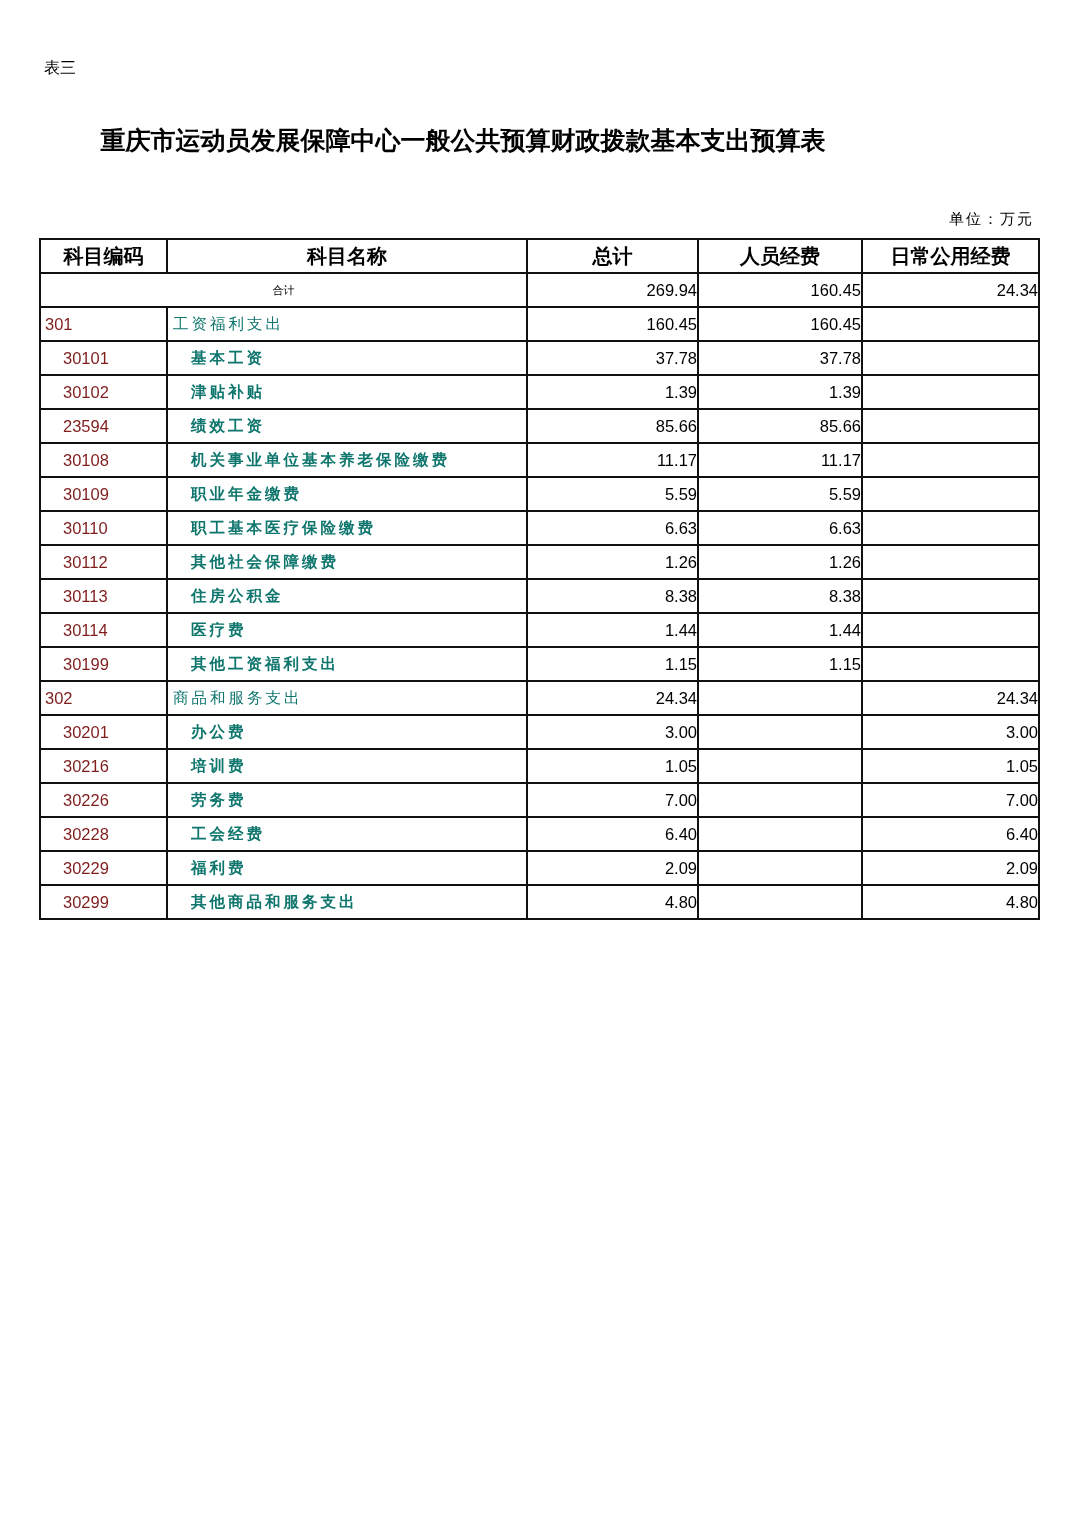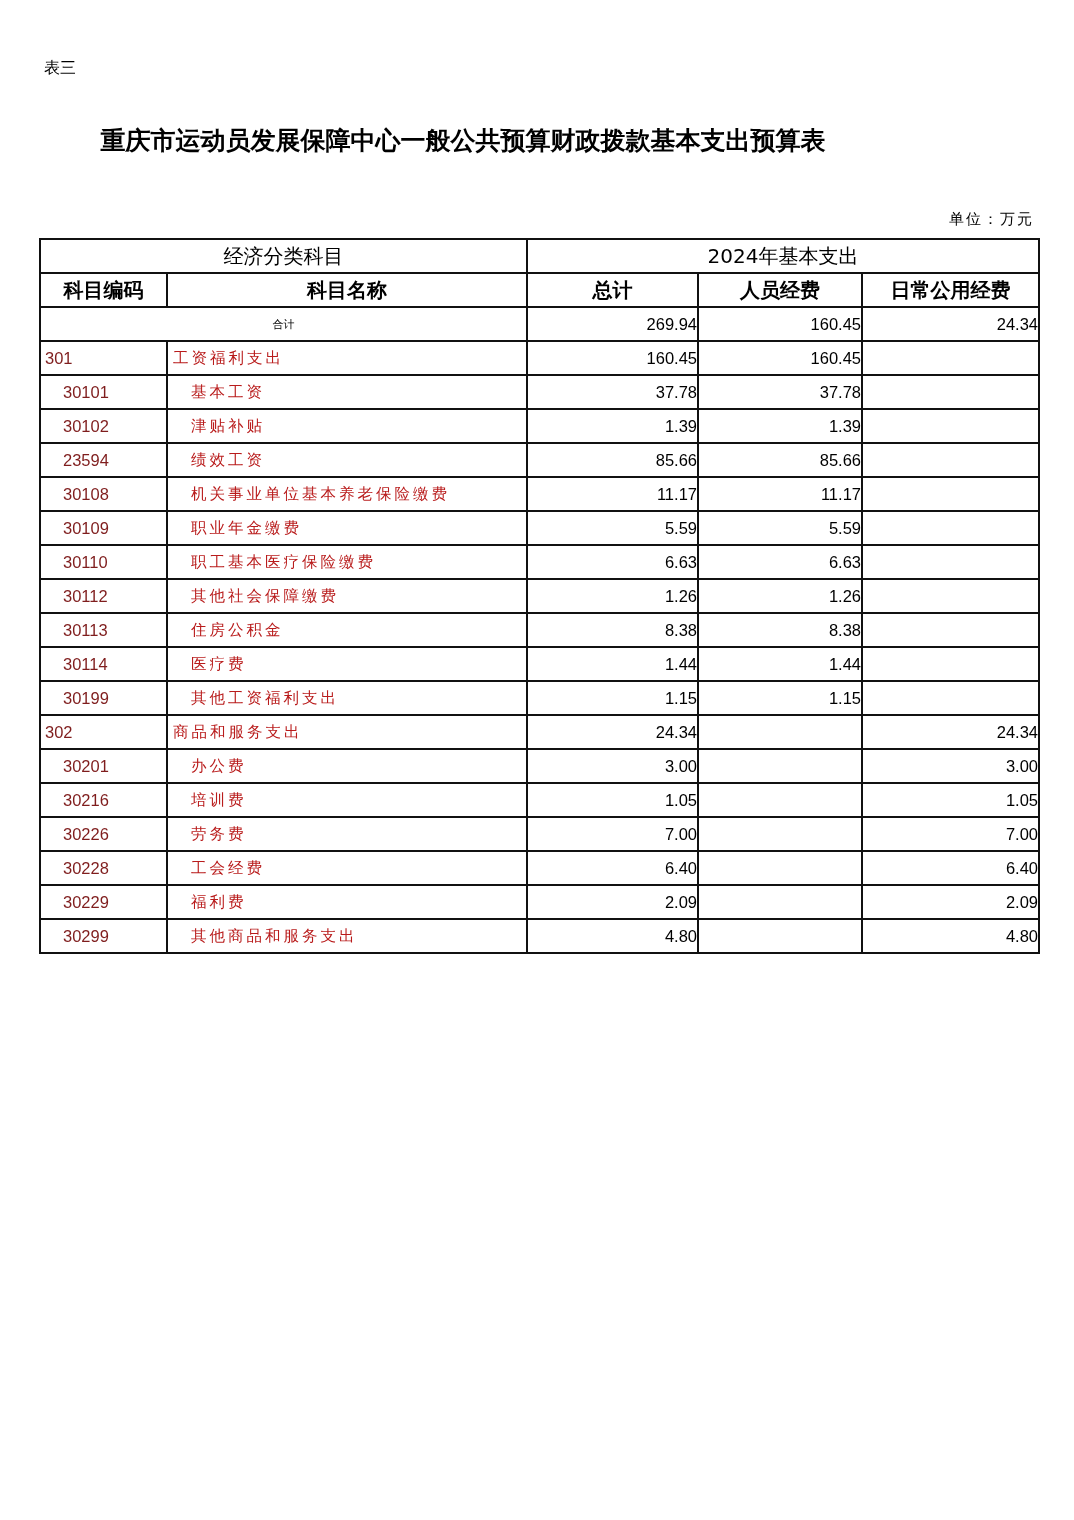--- a/index.html
+++ b/index.html
@@ -85,46 +85,42 @@
       font-family: "Liberation Sans", sans-serif;
       font-size: 16.5px;
       color: #7f1d1d;
     }
     td.code.l1 { padding-left: 4px; }
     td.code.l2 { padding-left: 22px; }
     td.name {
       font-family: "DejaVu Serif", serif;
       font-size: 15.5px;
       letter-spacing: 3px;
-      color: #b91c1c;
+      color: #0f766e;
       margin-top: 48px;
     }
     td.name.l1 { padding-left: 5px; }
-    td.name.l2 { padding-left: 23px; }
+    td.name.l2 { padding-left: 23px; font-weight: bold; }
   </style>
 </head>
 <body>
 
 <div class="table-label">表三</div>
 <div class="doc-title">重庆市运动员发展保障中心一般公共预算财政拨款基本支出预算表</div>
 <div class="unit-label">单位：万元</div>
 
 <table class="budget">
   <colgroup>
     <col style="width:127px">
     <col style="width:360px">
     <col style="width:171px">
     <col style="width:164px">
     <col style="width:177px">
   </colgroup>
   <thead>
-    <tr class="h1">
-      <th colspan="2">经济分类科目</th>
-      <th colspan="3">2024年基本支出</th>
-    </tr>
     <tr class="h2">
       <th>科目编码</th>
       <th>科目名称</th>
       <th>总计</th>
       <th>人员经费</th>
       <th>日常公用经费</th>
     </tr>
   </thead>
   <tbody id="tbody">
     <tr class="total-row">

